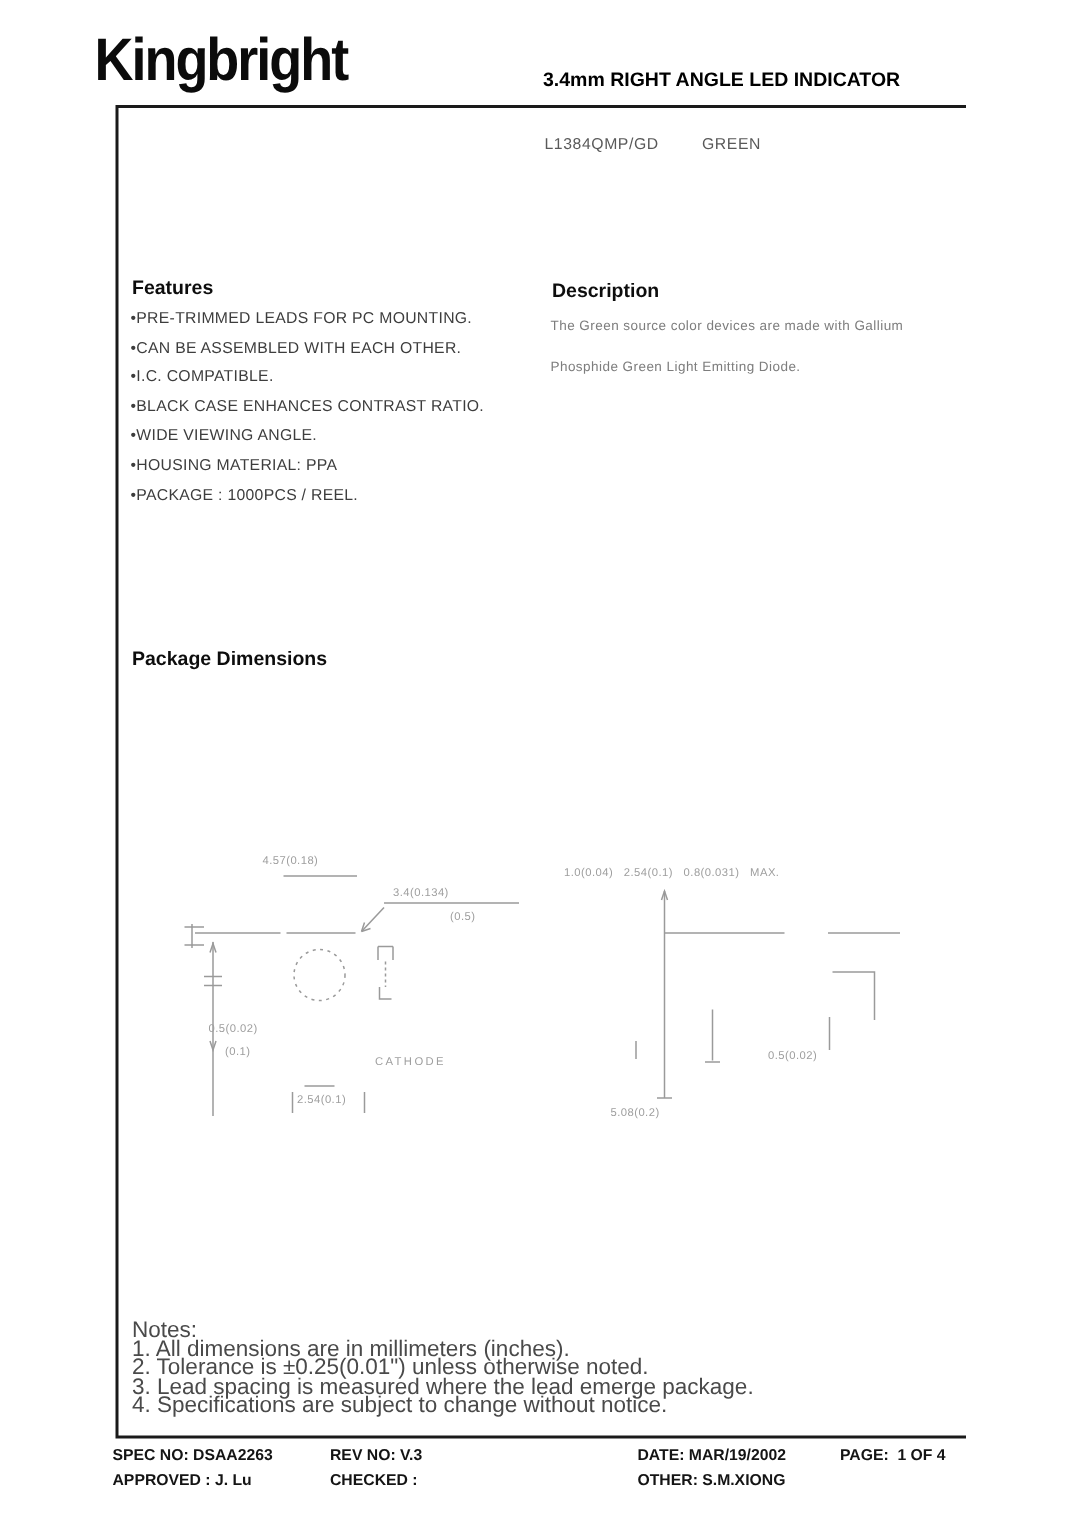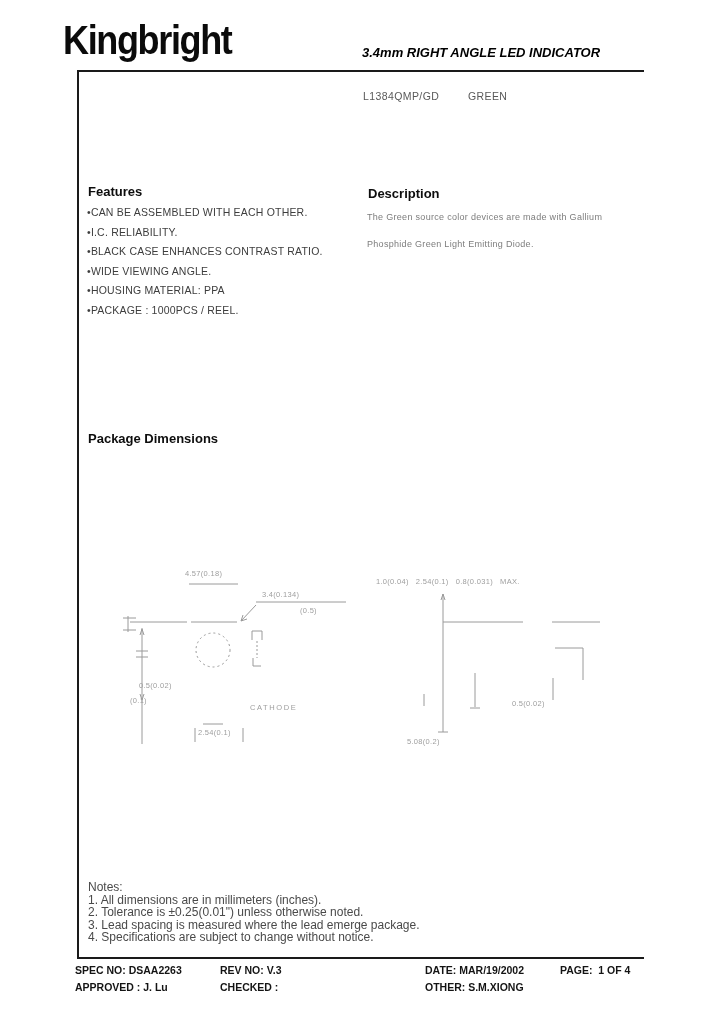--- a/index.html
+++ b/index.html
@@ -1,51 +1,52 @@
 <!DOCTYPE html>
 <html><head>
 <meta charset="utf-8">
 <style>
   html,body{margin:0;padding:0;background:#ffffff;}
   .page{position:relative;width:644px;height:1012px;background:#fff;
         font-family:"Liberation Sans",sans-serif;color:#222;overflow:hidden;}
   .logo{position:absolute;left:63px;top:18px;font-size:40px;font-weight:bold;
         color:#0b0b0b;letter-spacing:-1.5px;transform:scaleX(.9);transform-origin:left top;}
-  .doc-title{position:absolute;left:362px;top:45px;font-size:13px;font-weight:bold;color:#000;font-style:italic;}
+  .doc-title{position:absolute;left:362px;top:45px;font-size:13px;font-weight:bold;color:#000;}
   .main-box{position:absolute;left:77px;top:70px;width:565px;height:885px;
             border:2px solid #1a1a1a;background:#fff;}
   .part-number{position:absolute;left:363px;top:90px;font-size:10.5px;color:#595959;letter-spacing:.4px;}
   .part-color{position:absolute;left:468px;top:90px;font-size:10.5px;color:#595959;letter-spacing:.4px;}
   .sec-heading{position:absolute;font-size:13px;font-weight:bold;color:#0d0d0d;}
   .features-list{position:absolute;left:87px;top:203px;font-size:10.5px;color:#3d3d3d;
                  line-height:19.6px;letter-spacing:.2px;}
   .desc-line{position:absolute;font-size:9px;color:#7d7d7d;letter-spacing:.3px;}
   .dim{position:absolute;font-size:7.5px;color:#9e9e9e;white-space:pre;letter-spacing:.3px;}
   .cathode{letter-spacing:1.6px;}
   .drawing-svg{position:absolute;left:110px;top:553px;width:530px;height:215px;}
-  .notes{position:absolute;left:88px;top:881px;font-size:12px;color:#4a4a4a;line-height:12.5px;}
+  .notes{position:absolute;left:88px;top:881px;font-size:15px;color:#4a4a4a;line-height:12.5px;}
   .footer-cell{position:absolute;font-size:10.5px;font-weight:bold;color:#141414;white-space:pre;}
 </style>
 </head>
 <body>
 
 <div class="page">
 
   <div class="logo">Kingbright</div>
   <div class="doc-title">3.4mm RIGHT ANGLE LED INDICATOR</div>
 
   <div class="main-box"></div>
 
   <div class="part-number">L1384QMP/GD</div>
   <div class="part-color">GREEN</div>
 
   <div class="sec-heading" style="left:88px;top:184px;">Features</div>
   <div class="features-list">
+    <div>•PRE-TRIMMED LEADS FOR PC MOUNTING.</div>
     <div>•CAN BE ASSEMBLED WITH EACH OTHER.</div>
-    <div>•I.C. RELIABILITY.</div>
+    <div>•I.C. COMPATIBLE.</div>
     <div>•BLACK CASE ENHANCES CONTRAST RATIO.</div>
     <div>•WIDE VIEWING ANGLE.</div>
     <div>•HOUSING MATERIAL: PPA</div>
     <div>•PACKAGE : 1000PCS / REEL.</div>
   </div>
 
   <div class="sec-heading" style="left:368px;top:186px;">Description</div>
   <div class="desc-line" style="left:367px;top:212px;">The Green source color devices are made with Gallium</div>
   <div class="desc-line" style="left:367px;top:239px;">Phosphide Green Light Emitting Diode.</div>
 
@@ -75,26 +76,26 @@
       <path d="M441 600 L443 594 L445 600"></path>
       <path d="M443 622 H523 M552 622 H600"></path>
       <path d="M555 648 H583 V680"></path>
       <path d="M475 673 V707 M470 708 H480"></path>
       <path d="M553 678 V700"></path>
       <path d="M424 694 V706"></path>
       <path d="M438 732 H448"></path>
     </g>
   </svg>
 
-  <span class="dim" style="left:185px;top:569px;">4.57(0.18)</span>
+  <span class="dim" style="left:175px;top:569px;">4.57(0.18)</span>
   <span class="dim" style="left:262px;top:590px;">3.4(0.134)</span>
   <span class="dim" style="left:300px;top:606px;">(0.5)</span>
   <span class="dim" style="left:376px;top:577px;">1.0(0.04)   2.54(0.1)   0.8(0.031)   MAX.</span>
   <span class="dim" style="left:139px;top:681px;">0.5(0.02)</span>
-  <span class="dim" style="left:130px;top:696px;">(0.1)</span>
+  <span class="dim" style="left:150px;top:696px;">(0.1)</span>
   <span class="dim cathode" style="left:250px;top:703px;">CATHODE</span>
   <span class="dim" style="left:198px;top:728px;">2.54(0.1)</span>
   <span class="dim" style="left:512px;top:699px;">0.5(0.02)</span>
   <span class="dim" style="left:407px;top:737px;">5.08(0.2)</span>
 
   <div class="notes">
     <div>Notes:</div>
     <div>1. All dimensions are in millimeters (inches).</div>
     <div>2. Tolerance is ±0.25(0.01") unless otherwise noted.</div>
     <div>3. Lead spacing is measured where the lead emerge package.</div>

